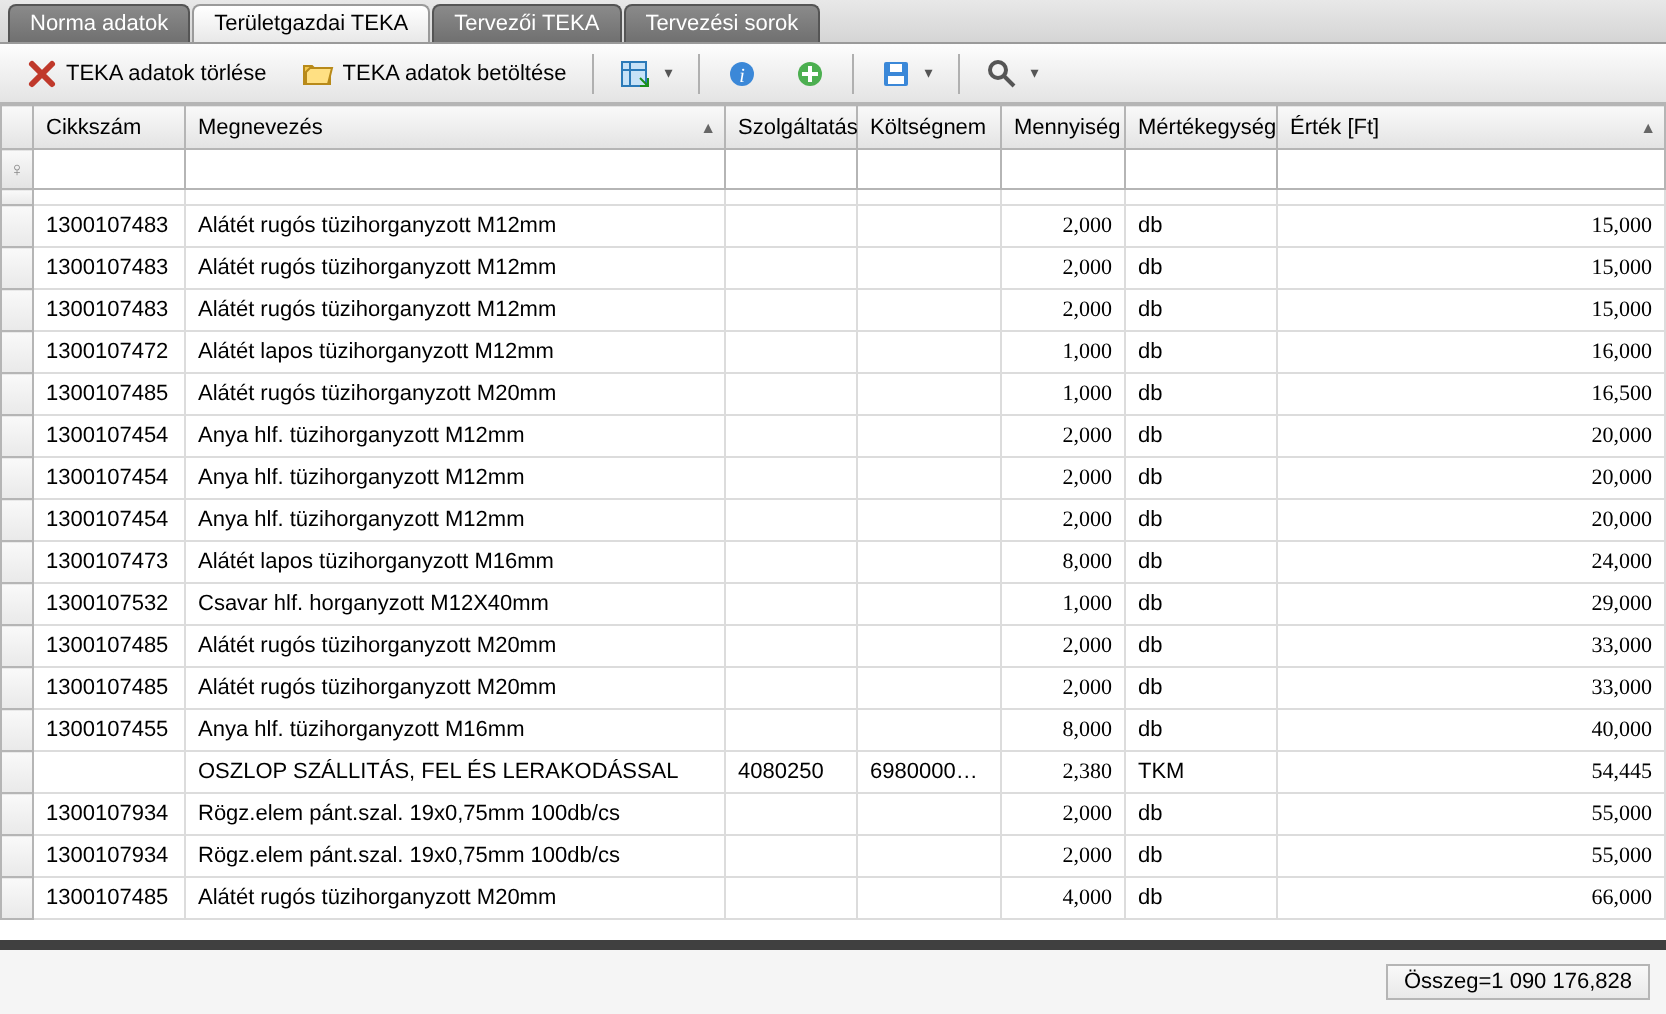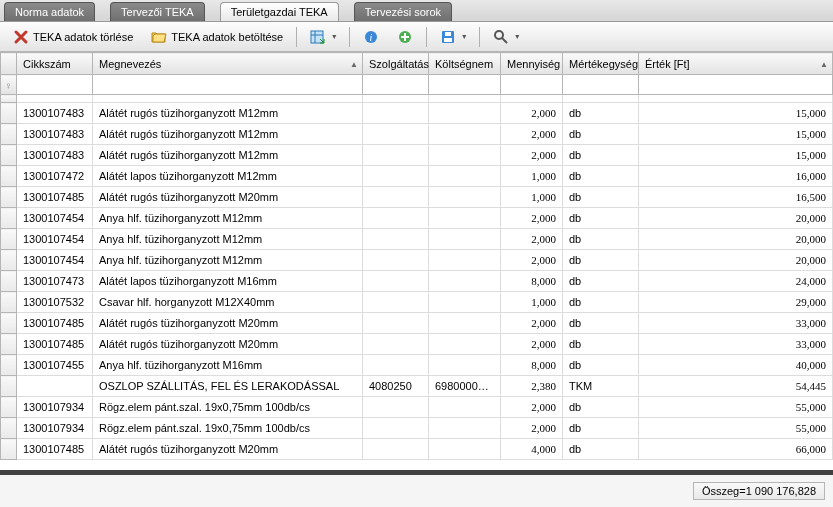--- a/index.html
+++ b/index.html
@@ -12,21 +12,21 @@
     height: 507px;
     overflow: hidden;
     color: #000;
   }
   .tabs {
     display: flex;
     background: linear-gradient(#e8e8e8, #d5d5d5);
     border-bottom: 1px solid #9a9a9a;
     height: 22px;
     padding-left: 4px;
-    gap: 15px;
+    gap: 1px;
     align-items: flex-end;
   }
   .tab {
     padding: 3px 10px;
     background: linear-gradient(#8a8a8a, #707070);
     color: #fff;
     border: 1px solid #555;
     border-bottom: none;
     border-radius: 4px 4px 0 0;
     cursor: pointer;
@@ -142,22 +142,22 @@
     background: linear-gradient(#f9f9f9, #e9e9e9);
     padding: 2px 8px;
   }
   .funnel { color: #888; font-size: 10px; }
 </style>
 </head>
 <body>
 
 <div class="tabs">
   <div class="tab">Norma adatok</div>
+  <div class="tab active">Területgazdai TEKA</div>
   <div class="tab">Tervezői TEKA</div>
-  <div class="tab active">Területgazdai TEKA</div>
   <div class="tab">Tervezési sorok</div>
 </div>
 
 <div class="toolbar">
   <div class="tbtn">
     <span class="ic">
       <svg viewBox="0 0 16 16">
           <path stroke="#c0392b" stroke-width="3" stroke-linecap="round" d="M3 3l10 10M13 3L3 13"></path>
         </svg>
     </span>

